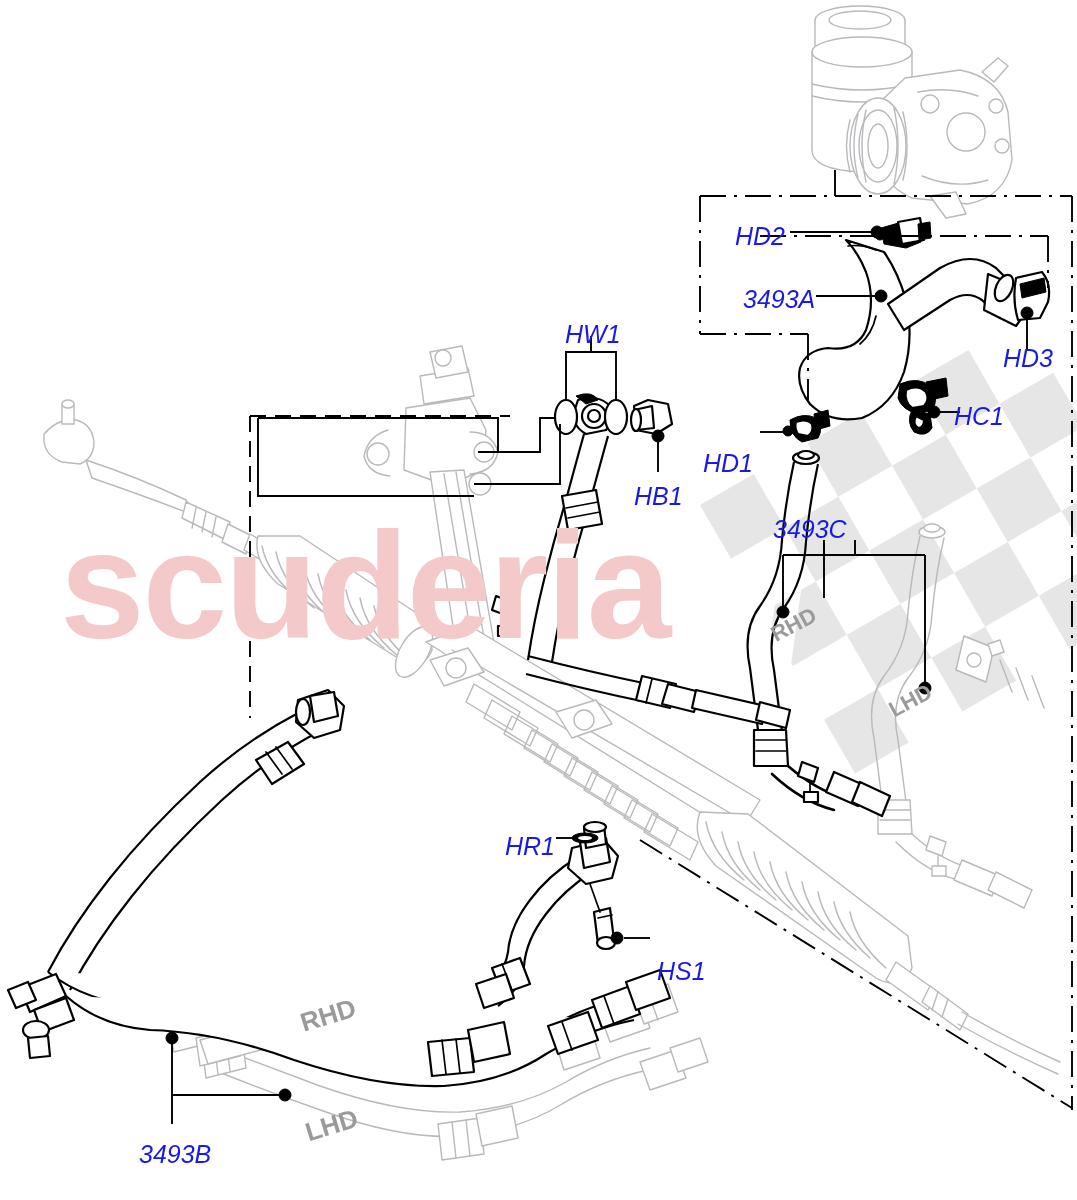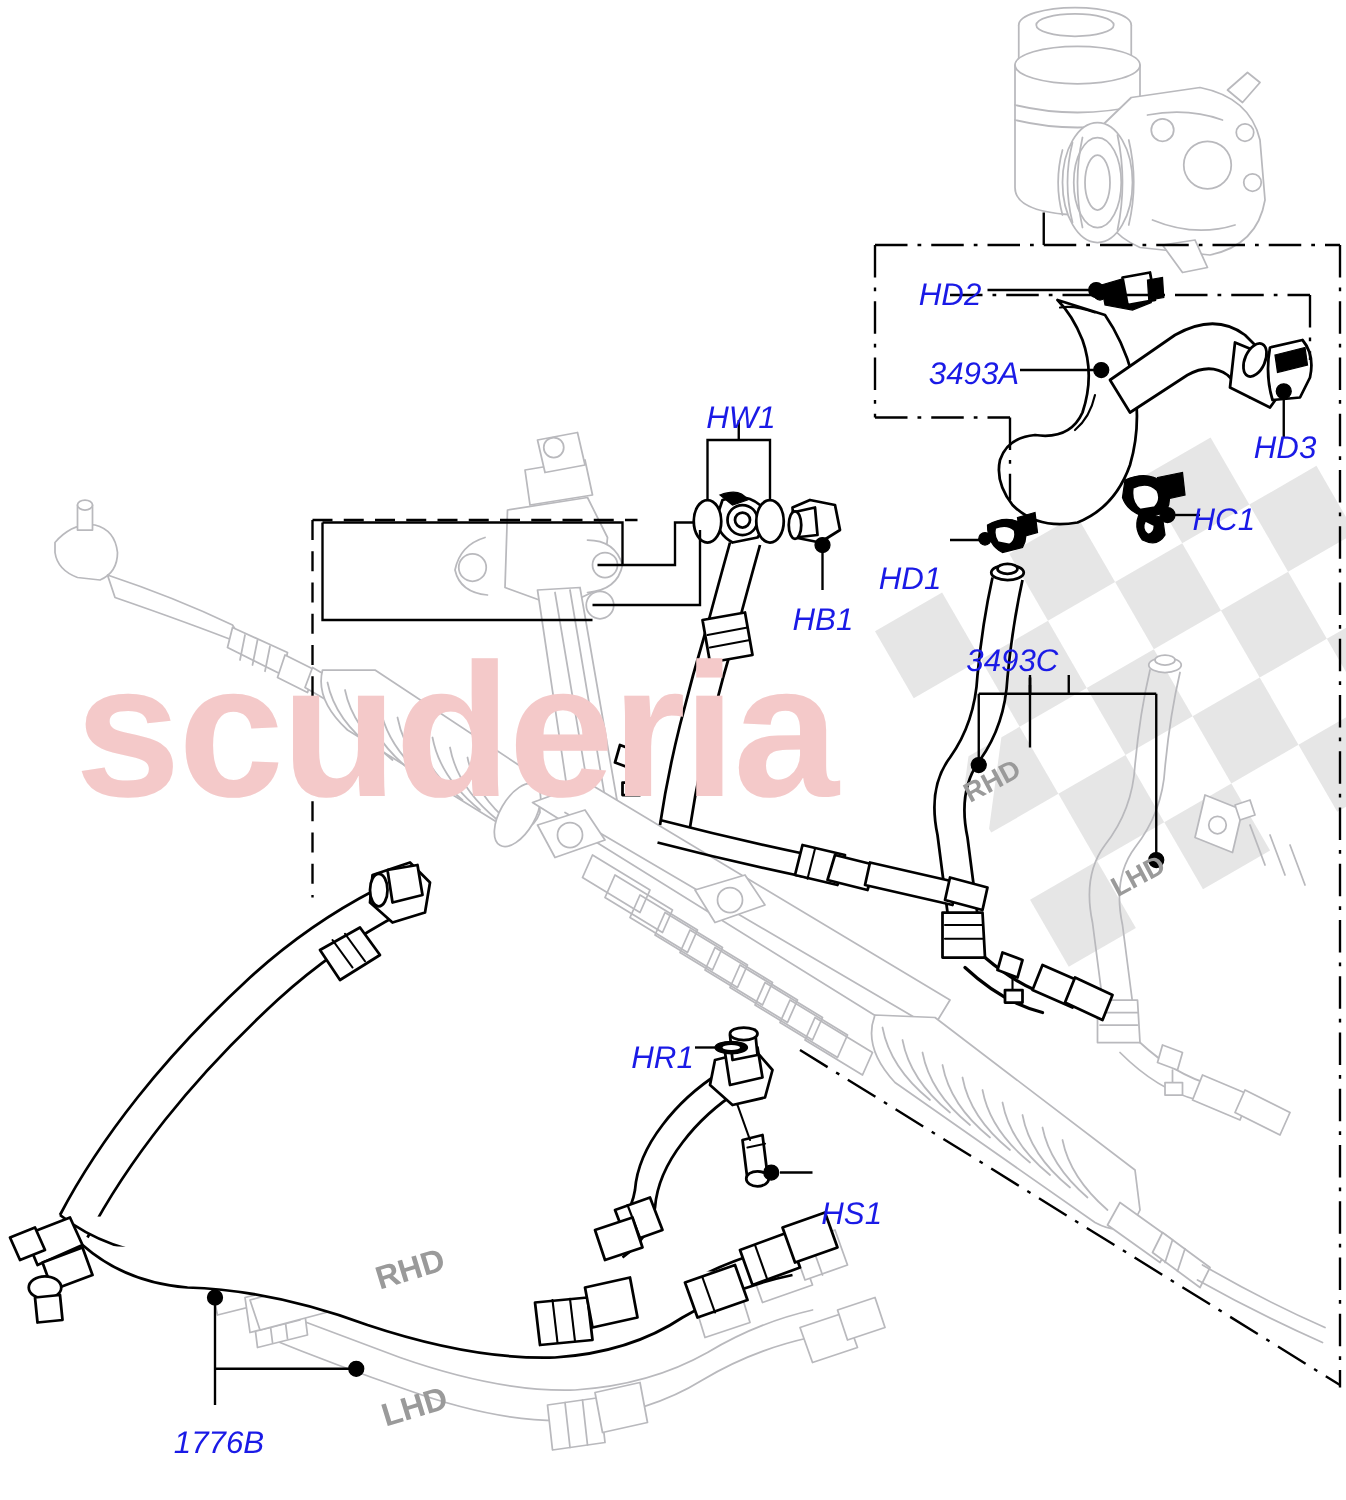--- a/index.html
+++ b/index.html
@@ -532,20 +532,20 @@
   <div class="lbl" style="left:735px;top:222px">HD2</div>
   <div class="lbl" style="left:743px;top:285px">3493A</div>
   <div class="lbl" style="left:1003px;top:344px">HD3</div>
   <div class="lbl" style="left:954px;top:402px">HC1</div>
   <div class="lbl" style="left:703px;top:449px">HD1</div>
   <div class="lbl" style="left:565px;top:320px">HW1</div>
   <div class="lbl" style="left:634px;top:482px">HB1</div>
   <div class="lbl" style="left:773px;top:515px">3493C</div>
   <div class="lbl" style="left:505px;top:832px">HR1</div>
   <div class="lbl" style="left:657px;top:957px">HS1</div>
-  <div class="lbl" style="left:139px;top:1140px">1776B</div>
+  <div class="lbl" style="left:139px;top:1140px">3493B</div>
 
   <div class="var" style="left:770px;top:612px;transform:rotate(-28deg)">RHD</div>
   <div class="var" style="left:888px;top:688px;transform:rotate(-28deg)">LHD</div>
   <div class="var" style="left:300px;top:1000px;transform:rotate(-17deg);font-size:26px">RHD</div>
   <div class="var" style="left:305px;top:1110px;transform:rotate(-17deg);font-size:26px">LHD</div>
 
 </div>
 
 </body></html>

